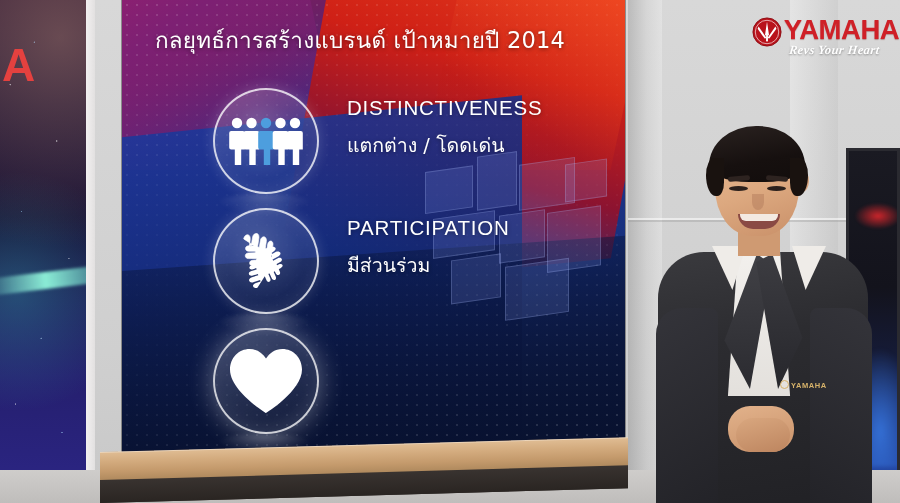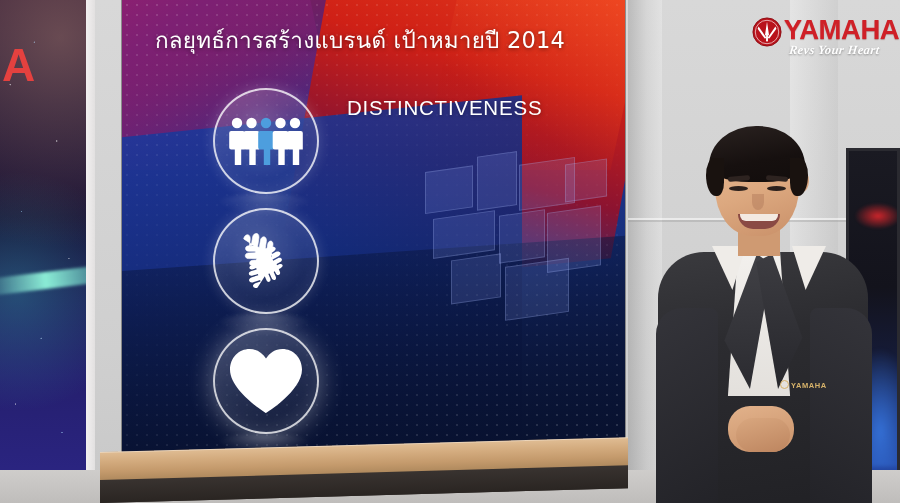--- a/index.html
+++ b/index.html
@@ -316,20 +316,21 @@
               <circle cx="51.5" cy="8" r="5.2"></circle>
                 <path d="M45.7 16h11.6a2 2 0 0 1 2 2v16.5h-3.6V50h-6.4V34.5h-3.6a2 2 0 0 1-2-2V18a2 2 0 0 1 2-2z"></path>
               <circle cx="66" cy="8" r="5.2"></circle>
                 <path d="M60.2 16h11.6a2 2 0 0 1 2 2v16.5h-3.6V50h-6.4V34.5h-3.6a2 2 0 0 1-2-2V18a2 2 0 0 1 2-2z"></path>
             </g>
           </svg>
         </div>
         <div class="reflect"></div>
         <div class="row-text">
           <div class="row-en">DISTINCTIVENESS</div>
+          <div class="row-th">แตกต่าง / โดดเด่น</div>
         </div>
       </div>
 
       <div class="row">
         <div class="icon-circle">
           <svg width="70" height="68" viewBox="0 0 70 68" aria-hidden="true">
             <g fill="#ffffff" stroke="#ffffff" stroke-width="0.6">
 
               <g transform="translate(35,32) rotate(0) translate(-35,-32)">
                 <path d="M20 6c1.2-2.6 4-3.6 5.6-2.4 1.4 1 1.2 3.2.2 5.4l-2.6 5.6 1.6.7 4.2-8.2c1.2-2.4 3.8-3.2 5.3-2.1 1.4 1 1.3 3.2.2 5.4l-3.8 7.5 1.6.8 3.2-6.2c1.1-2.2 3.5-3 4.9-2 1.3 1 1.3 3 .3 5l-3.1 6.1 1.5.8 2.2-4.1c1-1.9 3-2.6 4.2-1.7 1.2.9 1.2 2.7.3 4.5l-5.4 10.6c-2.2 4.4-6.3 6.6-11 5.3l-9-2.5c-2-.5-2.8-2.2-2.2-3.8.5-1.4 2-2 3.7-1.6l3.8.9.4-1.5-7.4-2.2c-2-.6-2.9-2.2-2.4-3.8.5-1.5 2.1-2.1 3.9-1.6l6.6 1.9.4-1.5-6.2-2c-1.9-.6-2.7-2.2-2.2-3.7.5-1.5 2.1-2 3.8-1.5l5.3 1.6z" transform="rotate(-18 35 32)"></path>
@@ -338,20 +339,22 @@
             <g fill="#ffffff">
               <path d="M55.5 20.5c2.4-1.6 5.2-1 6 .8.7 1.6-.6 3.4-2.7 4.7l-5.1 3.2.9 1.5 7.7-4.6c2.2-1.3 4.8-.7 5.6 1.1.7 1.6-.6 3.4-2.7 4.7l-7 4.2.9 1.5 5.8-3.5c2.1-1.2 4.4-.7 5.1 1 .7 1.6-.5 3.2-2.4 4.3l-5.7 3.4.9 1.5 3.9-2.3c1.8-1.1 3.8-.8 4.5.6.6 1.3-.2 2.9-1.9 3.9l-10 5.9c-4.1 2.5-8.7 2.3-12-1.3l-6.3-6.9c-1.4-1.5-1.1-3.3.3-4.3 1.2-.9 2.8-.4 4 .9l2.7 2.9 1.2-1-5.4-5.6c-1.4-1.5-1.4-3.3-.2-4.4 1.2-1 2.9-.7 4.2.7l4.8 5 1.2-1-4.4-4.8c-1.3-1.4-1.4-3.2-.2-4.2 1.2-1 2.9-.6 4.1.7l3.8 4.1z" transform="rotate(2 50 34) scale(0.78) translate(-5,6)"></path>
             </g>
             <g fill="#ffffff">
               <path d="M27 62c-2.6.9-5.2-.3-5.5-2.2-.3-1.7 1.4-3.1 3.7-3.9l5.7-1.9-.5-1.7-8.6 2.7c-2.4.8-4.8-.3-5.2-2.2-.3-1.7 1.3-3.2 3.7-4l7.8-2.5-.5-1.7-6.5 2.1c-2.3.7-4.4-.2-4.8-1.9-.3-1.6 1.2-3 3.3-3.7l6.4-2-.5-1.7-4.3 1.4c-2 .6-3.9-.1-4.2-1.6-.3-1.4.9-2.8 2.8-3.4L41 29.3c4.6-1.5 8.9.1 10.7 4.4l3.4 8.3c.8 1.9 0 3.5-1.7 4-1.4.4-2.8-.5-3.5-2.1l-1.6-3.6-1.5.6 3.1 7c.8 1.9.3 3.6-1.2 4.2-1.4.6-3-.2-3.8-1.9l-2.8-6.3-1.5.6 2.5 5.9c.7 1.7.3 3.4-1.1 4-1.4.6-2.9-.2-3.6-1.8l-2.2-5.1z" transform="scale(0.80) translate(6,14)"></path>
             </g>
           </svg>
         </div>
         <div class="reflect"></div>
         <div class="row-text">
+          <div class="row-en">PARTICIPATION</div>
+          <div class="row-th">มีส่วนร่วม</div>
         </div>
       </div>
 
       <div class="row">
         <div class="icon-circle" style="box-shadow:0 0 26px rgba(255,255,255,.38), inset 0 0 26px rgba(255,255,255,.18);">
           <svg width="76" height="68" viewBox="0 0 76 68" aria-hidden="true">
             <path d="M38 66C38 66 2 44 2 22.5 2 10.6 11 2 21.6 2 29 2 34.6 6.2 38 11.6 41.4 6.2 47 2 54.4 2 65 2 74 10.6 74 22.5 74 44 38 66 38 66z" fill="#ffffff"></path>
           </svg>
         </div>
         <div class="reflect"></div>

